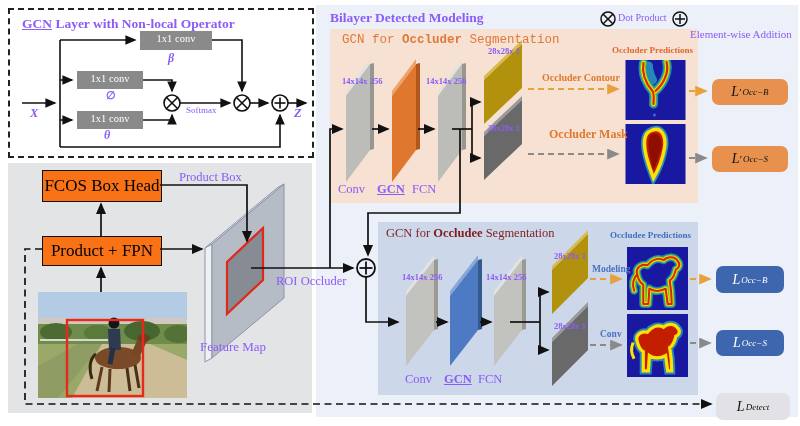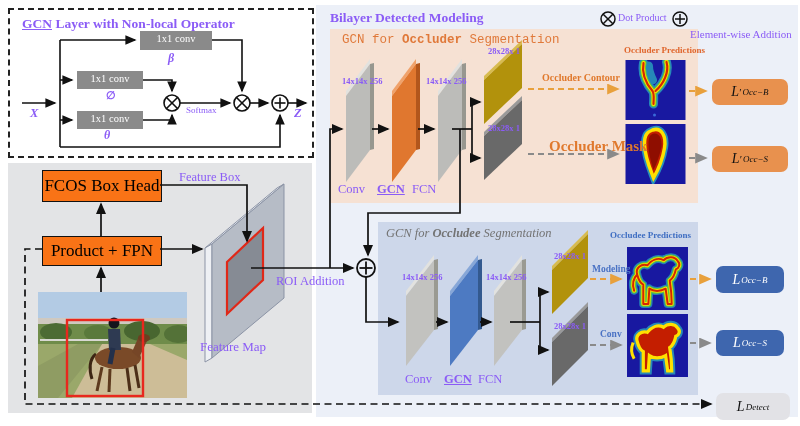--- a/index.html
+++ b/index.html
@@ -304,32 +304,32 @@
   <span>GCN for </span><span class="b">Occluder</span><span> Segmentation</span>
 </div>
 <div class="txt dim" style="left:342px;top:76px;">14x14x 256</div>
 <div class="txt dim" style="left:426px;top:76px;">14x14x 256</div>
 <div class="txt dim" style="left:488px;top:46px;">28x28x 1</div>
 <div class="txt dim" style="left:488px;top:123px;">28x28x 1</div>
 <div class="txt" style="left:338px;top:182px;font-size:12.5px;">Conv</div>
 <div class="txt b u" style="left:377px;top:182px;font-size:12.5px;">GCN</div>
 <div class="txt" style="left:412px;top:182px;font-size:12.5px;">FCN</div>
 <div class="txt b" style="left:542px;top:72px;font-size:10px;color:#e0792d;">Occluder Contour</div>
-<div class="txt b" style="left:549px;top:138px;font-size:15px;color:#e0792d;">Occluder Mask</div>
-<div class="txt predhdr" style="left:612px;top:45px;color:#e0662d;margin-left:12px;">Occluder Predictions</div>
-
-<div class="txt stagelbl" style="left:386px;top:226px;color:#737373;font-style:italic;">
+<div class="txt b" style="left:549px;top:127px;font-size:12px;color:#e0792d;">Occluder Mask</div>
+<div class="txt predhdr" style="left:612px;top:45px;color:#e0662d;">Occluder Predictions</div>
+
+<div class="txt stagelbl" style="left:386px;top:226px;color:#7f1d1d;">
   <span>GCN for </span><span class="b">Occludee</span><span> Segmentation</span>
 </div>
 <div class="txt dim" style="left:402px;top:272px;">14x14x 256</div>
 <div class="txt dim" style="left:486px;top:272px;">14x14x 256</div>
 <div class="txt dim" style="left:554px;top:251px;">28x28x 1</div>
 <div class="txt dim" style="left:554px;top:321px;">28x28x 1</div>
 <div class="txt" style="left:405px;top:372px;font-size:12.5px;">Conv</div>
 <div class="txt b u" style="left:444px;top:372px;font-size:12.5px;">GCN</div>
 <div class="txt" style="left:478px;top:372px;font-size:12.5px;">FCN</div>
 <div class="txt b" style="left:592px;top:264px;font-size:9.5px;color:#4a72c4;">Modeling</div>
 <div class="txt b" style="left:600px;top:329px;font-size:9.5px;color:#4a72c4;">Conv</div>
 <div class="txt predhdr" style="left:610px;top:230px;color:#3f6ec2;">Occludee Predictions</div>
 
-<div class="txt" style="left:179px;top:170px;font-size:12.5px;">Feature Box</div>
-<div class="txt" style="left:276px;top:274px;font-size:12.5px;">ROI Addition</div>
+<div class="txt" style="left:179px;top:170px;font-size:12.5px;">Product Box</div>
+<div class="txt" style="left:276px;top:274px;font-size:12.5px;">ROI Occluder</div>
 <div class="txt" style="left:200px;top:339px;font-size:13px;">Feature Map</div>
 
 </body></html>

